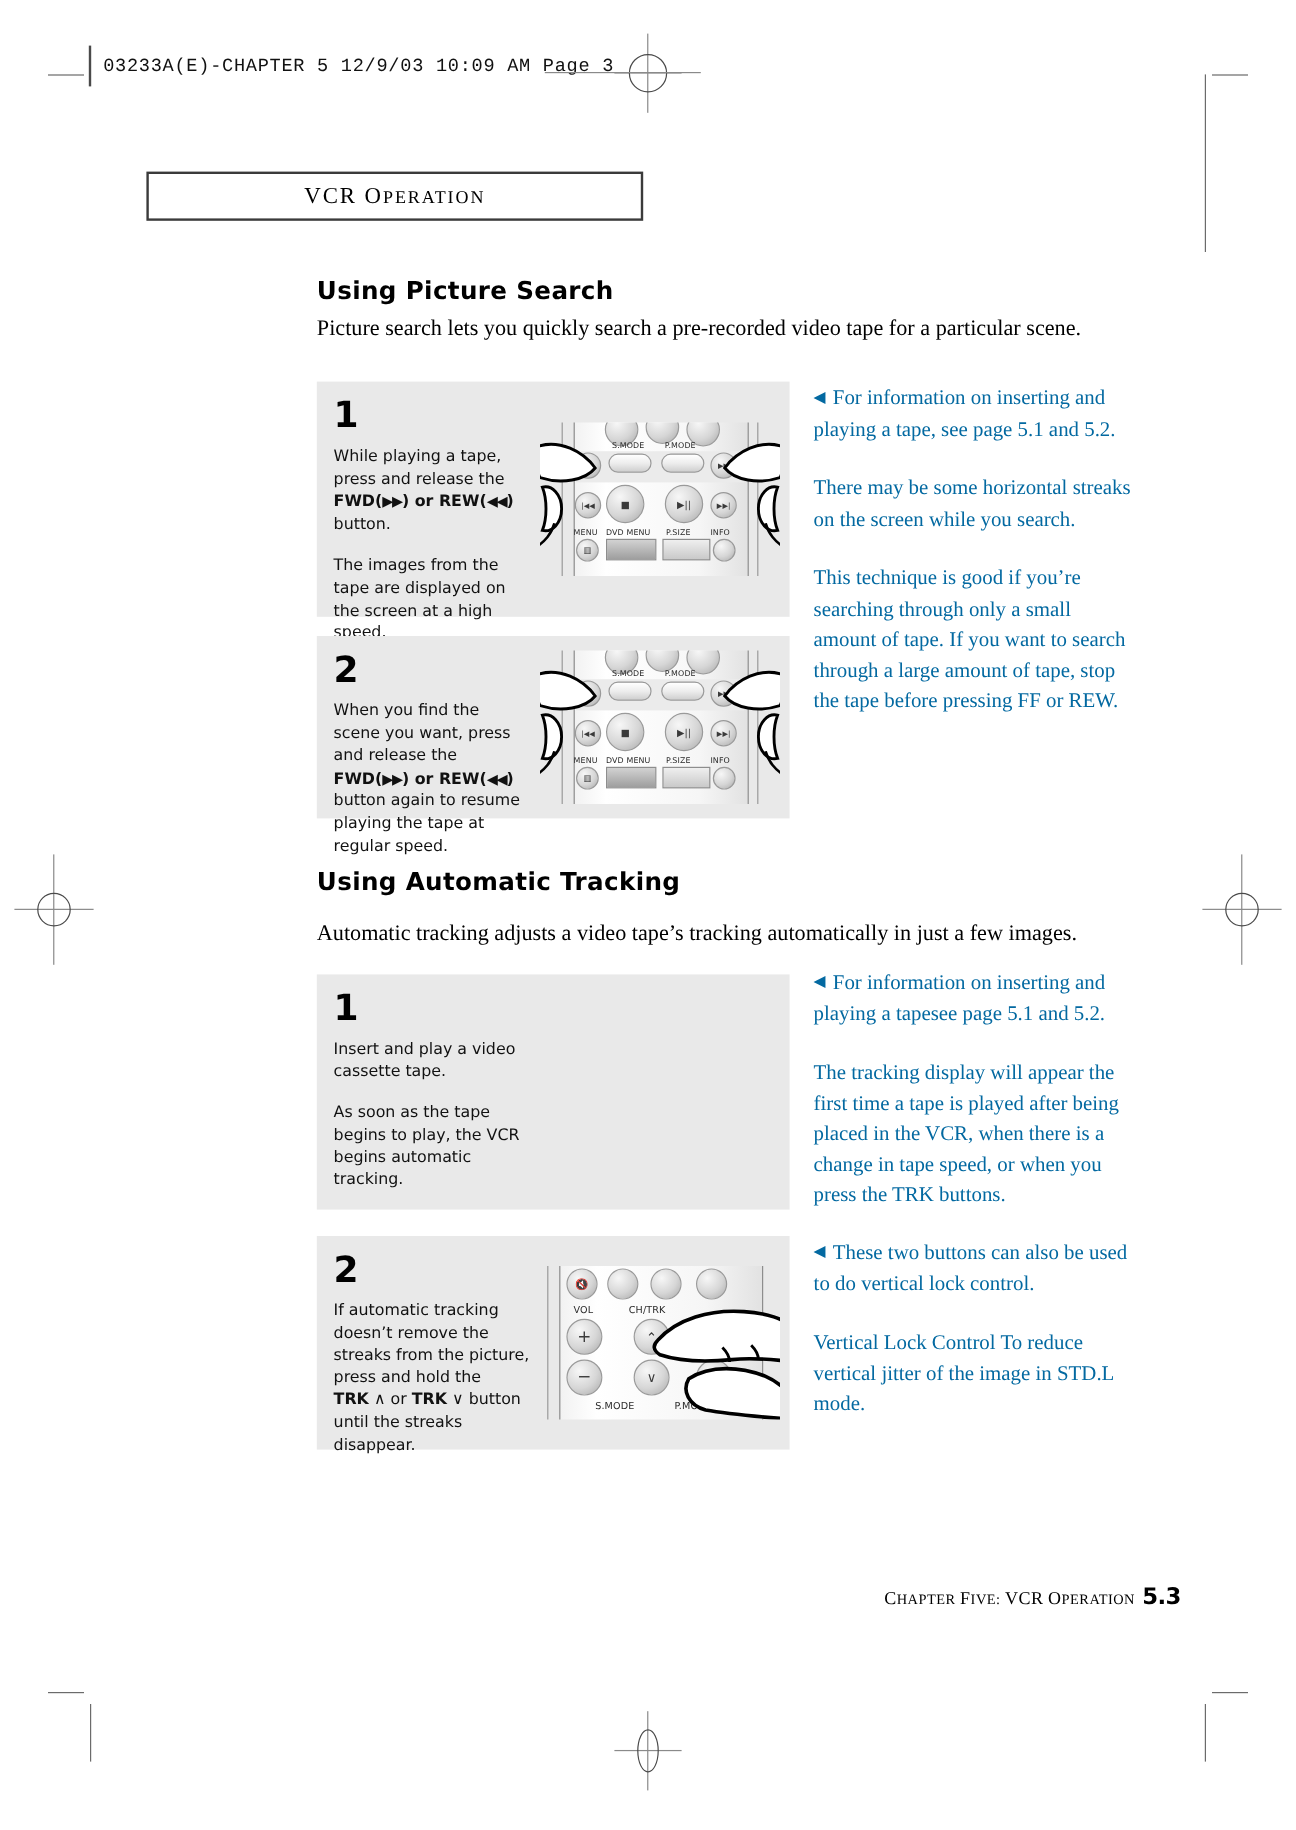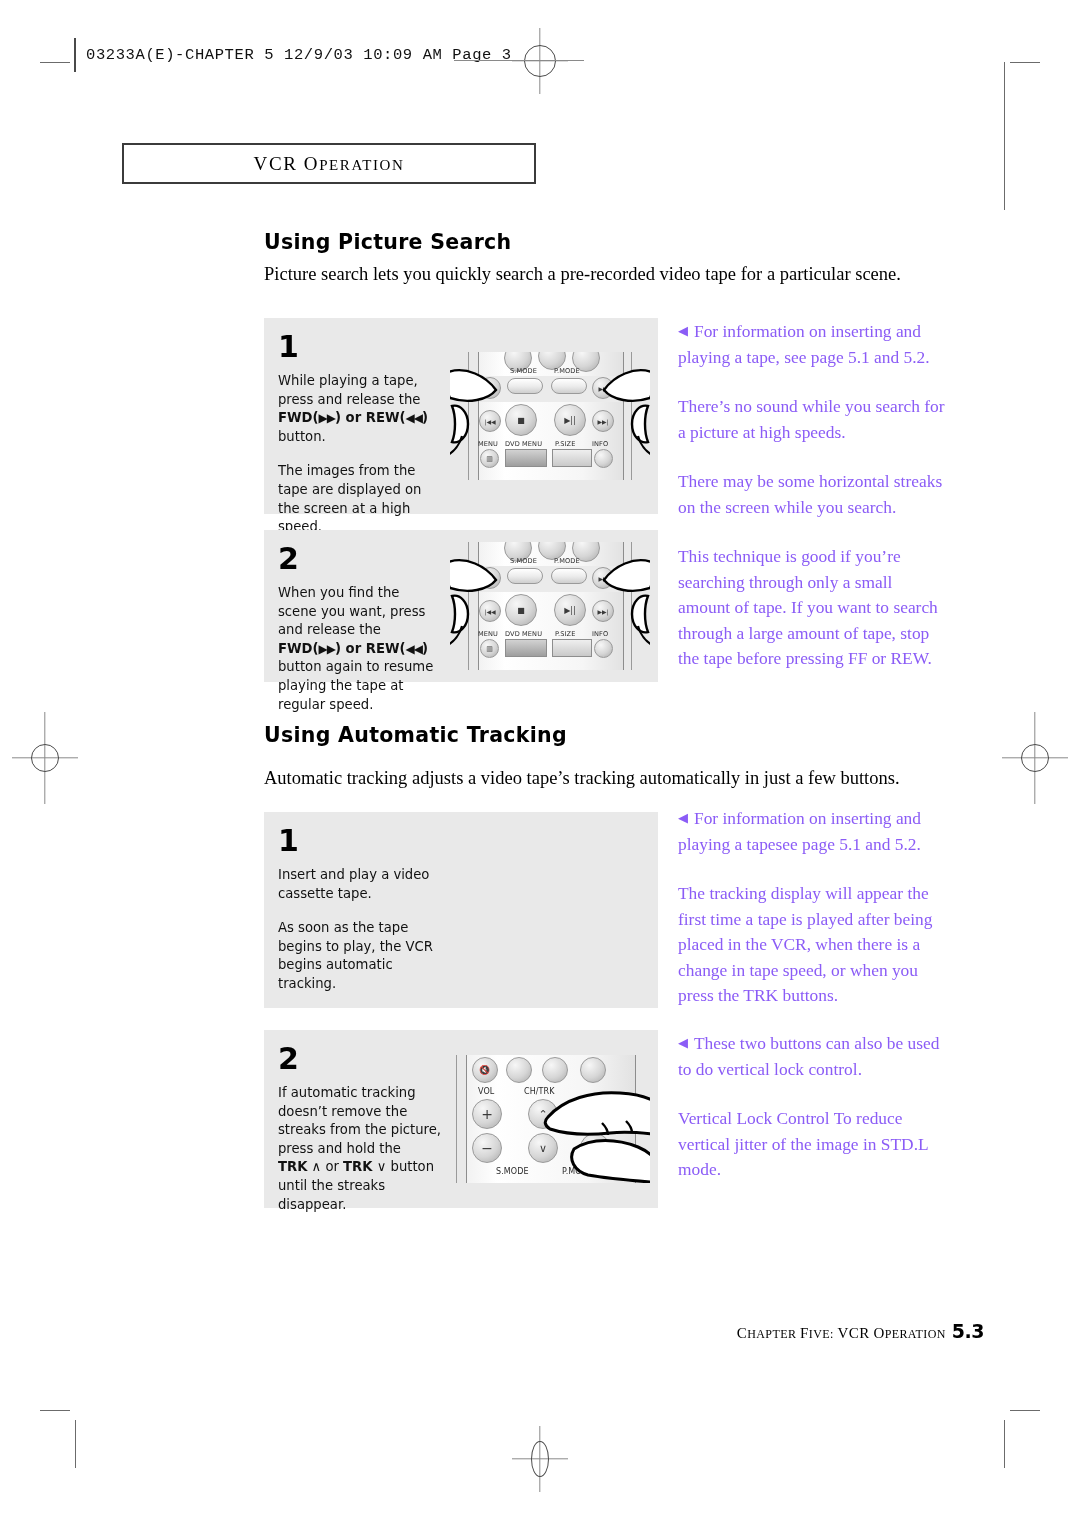--- a/index.html
+++ b/index.html
@@ -232,21 +232,21 @@
     background: #1b1b1b;
     transform: translateX(-50%);
   }
 
   
   .note {
     position: absolute;
     font-family: "Liberation Serif", serif;
     font-size: 17.4px;
     line-height: 25.5px;
-    color: #8b5cf6;
+    color: #0369a1;
     width: 268px;
   }
   .note .arrow {
     font-size: 13px;
     margin-right: 6px;
     vertical-align: 2px;
   }
   .note p { margin: 0 0 24px 0; }
   .note p:last-child { margin-bottom: 0; }
 
@@ -448,27 +448,26 @@
           <path d="M68 12 C50 6 30 16 20 30 C28 40 48 44 66 38 C70 30 70 20 68 12 Z" fill="#ffffff" stroke="#000" stroke-width="2.4"></path>
           <path d="M64 46 C56 44 48 52 48 64 C48 76 56 84 64 82 C60 72 60 56 64 46 Z" fill="#ffffff" stroke="#000" stroke-width="2.4"></path>
           <path d="M70 96 C62 92 56 84 54 76" fill="none" stroke="#000" stroke-width="2.2"></path>
         </svg>
       </div>
     </div>
   </div>
 
   <div class="note" id="notes-picture-search">
     <p><span class="arrow">◀</span><span>For information on inserting and playing a tape, see page 5.1 and 5.2.</span></p>
-    <p><span>There’s no sound while you search for a picture at high speeds.</span></p>
     <p><span>There may be some horizontal streaks on the screen while you search.</span></p>
     <p><span>This technique is good if you’re searching through only a small amount of tape. If you want to search through a large amount of tape, stop the tape before pressing FF or REW.</span></p>
   </div>
 
   <h2 class="sec-head" id="head-auto-tracking">Using Automatic Tracking</h2>
-  <p class="sec-intro" id="intro-auto-tracking">Automatic tracking adjusts a video tape’s tracking automatically in just a few buttons.</p>
+  <p class="sec-intro" id="intro-auto-tracking">Automatic tracking adjusts a video tape’s tracking automatically in just a few images.</p>
 
   <div class="step-panel" id="panel-at-1">
     <div class="step-left">
       <div class="step-num">1</div>
       <div class="step-body">
         <p>Insert and play a video cassette tape.</p>
         <p>As soon as the tape begins to play, the VCR begins automatic tracking.</p>
       </div>
     </div>
   </div>

